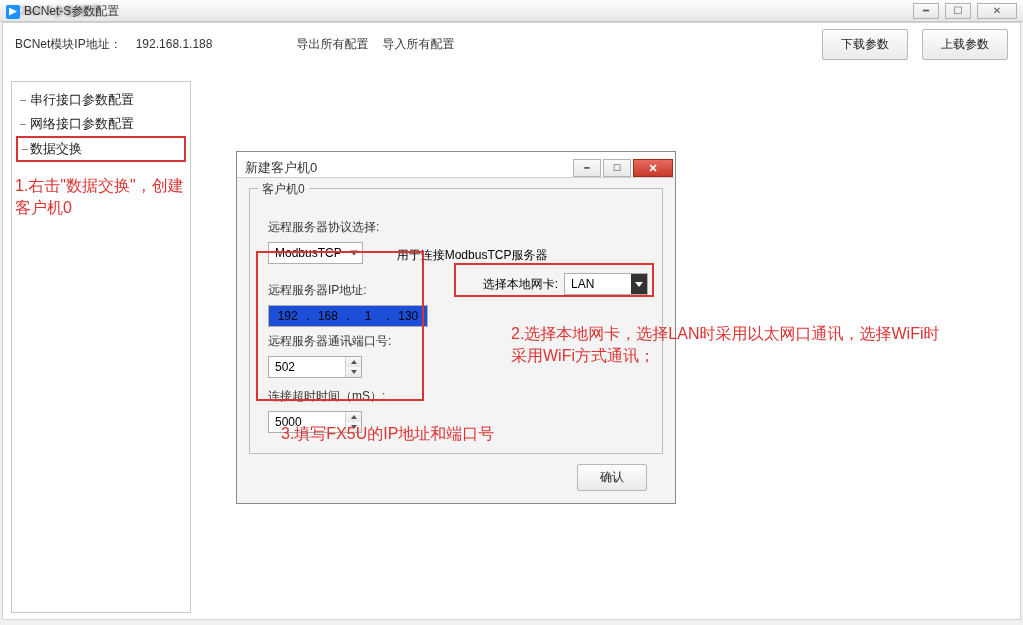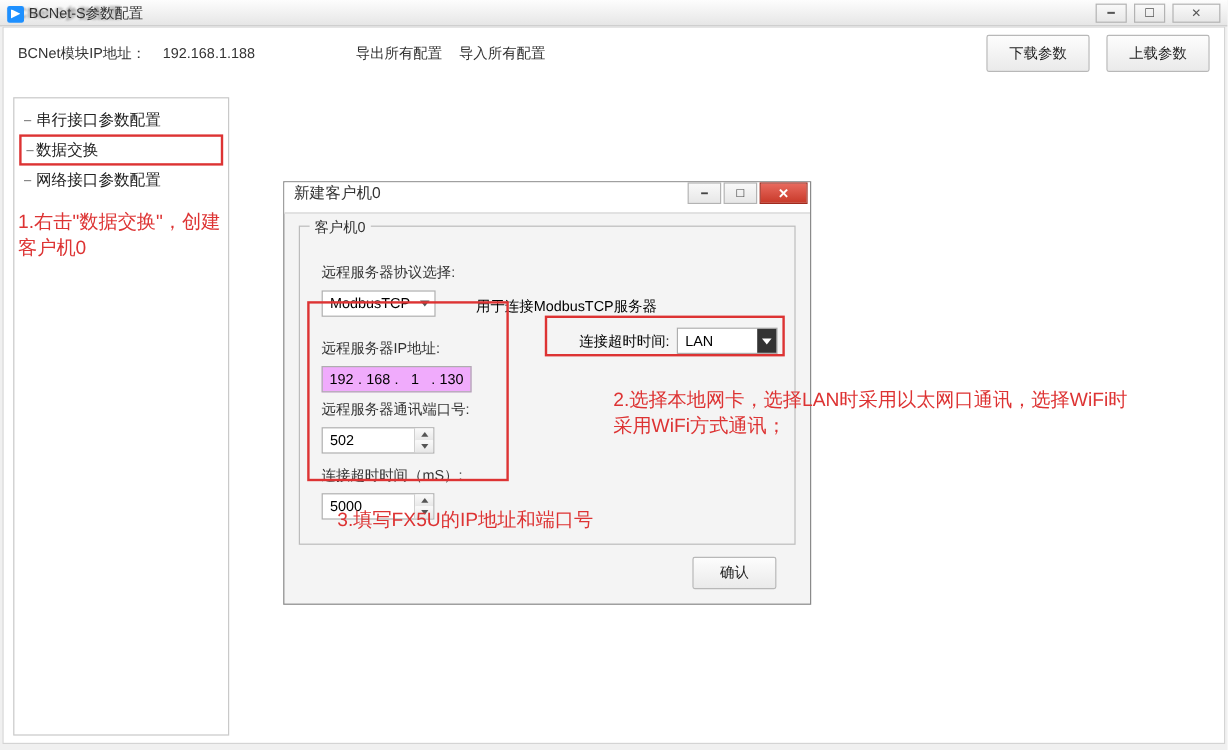--- a/index.html
+++ b/index.html
@@ -27,40 +27,40 @@
 
 .tree-panel { position:absolute; left:0; top:8px; width:180px; bottom:0; border:1px solid #c9c9c9; background:#fff; padding:6px 4px; }
 .tree-item { padding:3px 4px 3px 14px; position:relative; color:#222; cursor:default; font-size:13px; }
 .tree-item::before { content:''; position:absolute; left:4px; top:50%; width:6px; height:1px; background:#888; }
 .tree-item.highlight { border:2px solid #d33; padding:2px 4px 2px 12px; }
 
 .annot { position:absolute; color:#d33; font-size:16px; line-height:1.4; }
 
 
 .dialog { position:absolute; left:225px; top:78px; width:440px; border:1px solid #8a8a8a; background:#f4f4f4; }
-.dialog-titlebar { height:26px; background:#fff; display:flex; align-items:flex-start; padding-left:8px; gap:0; border-bottom:1px solid #d0d0d0; }
+.dialog-titlebar { height:26px; background:#fff; display:flex; align-items:flex-end; padding-left:8px; gap:0; border-bottom:1px solid #d0d0d0; }
 .dialog-title { flex:1; font-size:13px; color:#333; }
 .dlg-ctl { width:28px; height:18px; margin-right:2px; border:1px solid #b3b3b3; background:linear-gradient(#f9f9f9,#e7e7e7); display:flex; align-items:center; justify-content:center; font-size:9px; color:#444; cursor:pointer; }
 .dlg-ctl.close { background:linear-gradient(#e86a5e,#c83a2a); border-color:#a02a1e; color:#fff; width:40px; font-size:11px; font-weight:bold; }
 
 .dialog-body { padding:10px 12px 12px 12px; }
 .groupbox { border:1px solid #bcbcbc; padding:24px 10px 14px 10px; position:relative; background:#f4f4f4; }
 .groupbox > .legend { position:absolute; top:-8px; left:8px; background:#f4f4f4; padding:0 4px; font-size:12px; color:#333; }
 
 .formrow { margin:6px 0; display:flex; align-items:flex-end; gap:6px; }
 .formrow label { color:#333; font-size:12px; }
 .select { border:1px solid #aeaeae; background:#fff; height:22px; padding:0 20px 0 6px; position:relative; display:inline-flex; align-items:center; min-width:88px; cursor:pointer; }
 .select .caret { position:absolute; right:4px; top:50%; transform:translateY(-50%); width:0;height:0;border-left:4px solid transparent;border-right:4px solid transparent;border-top:5px solid #555; }
 .select.dark-caret { min-width:70px; }
 .select.dark-caret .caret-box { position:absolute; right:0; top:0; bottom:0; width:16px; background:#333; display:flex; align-items:center; justify-content:center; }
 .select.dark-caret .caret-box::after { content:''; width:0;height:0;border-left:4px solid transparent;border-right:4px solid transparent;border-top:5px solid #fff; }
 
 .redbox { position:absolute; border:2px solid #d33; pointer-events:none; }
 
-.ip-input { display:inline-flex; border:1px solid #aeaeae; background:#f0abfc; height:22px; align-items:center; padding:0 4px; gap:2px; width:125px; justify-content:space-around; }
+.ip-input { display:inline-flex; border:1px solid #aeaeae; background:#1d4ed8; height:22px; align-items:center; padding:0 4px; gap:2px; width:160px; justify-content:space-around; }
 .ip-input span.oct { width:26px; text-align:center; }
 .ip-input span.dot { }
 
 .spin { display:inline-flex; border:1px solid #aeaeae; background:#fff; height:22px; width:94px; align-items:center; position:relative; padding-left:6px; }
 .spin .spinbtns { position:absolute; right:0; top:0; bottom:0; width:16px; border-left:1px solid #cfcfcf; display:flex; flex-direction:column; }
 .spin .spinbtns div { flex:1; display:flex; align-items:center; justify-content:center; background:linear-gradient(#fafafa,#e7e7e7); cursor:pointer; }
 .spin .spinbtns div::after { content:''; width:0;height:0;border-left:3px solid transparent;border-right:3px solid transparent; }
 .spin .spinbtns div:first-child::after { border-bottom:4px solid #555; }
 .spin .spinbtns div:last-child::after { border-top:4px solid #555; }
 
@@ -91,22 +91,22 @@
     <span class="linklike">导入所有配置</span>
     <span class="spacer"></span>
     <button class="btn">下载参数</button>
     <button class="btn">上载参数</button>
   </div>
 
   <div class="body-area">
 
     <div class="tree-panel">
       <div class="tree-item">串行接口参数配置</div>
+      <div class="tree-item">网络接口参数配置</div>
       <div class="tree-item highlight">数据交换</div>
-      <div class="tree-item">网络接口参数配置</div>
     </div>
 
     <div class="annot" style="left:4px; top:102px; width:180px;">1.右击"数据交换"，创建客户机0</div>
 
     <div class="dialog">
       <div class="dialog-titlebar">
         <span class="dialog-title">新建客户机0</span>
         <div class="dlg-ctl">━</div>
         <div class="dlg-ctl">☐</div>
         <div class="dlg-ctl close">✕</div>
@@ -164,21 +164,21 @@
             <div class="spin">
               <span>5000</span>
               <div class="spinbtns">
                   <div></div>
                   <div></div>
                 </div>
             </div>
           </div>
 
           <div style="position:absolute; right:14px; top:84px; display:flex; align-items:center; gap:6px;">
-            <label>连接超时时间:</label>
+            <label>选择本地网卡:</label>
             <div class="select dark-caret" style="min-width:84px;">
               <span>LAN</span>
               <div class="caret-box"></div>
             </div>
           </div>
           <div class="redbox" style="right:8px; top:74px; width:200px; height:34px;"></div>
 
         </div>
 
         <div class="confirm-row">

